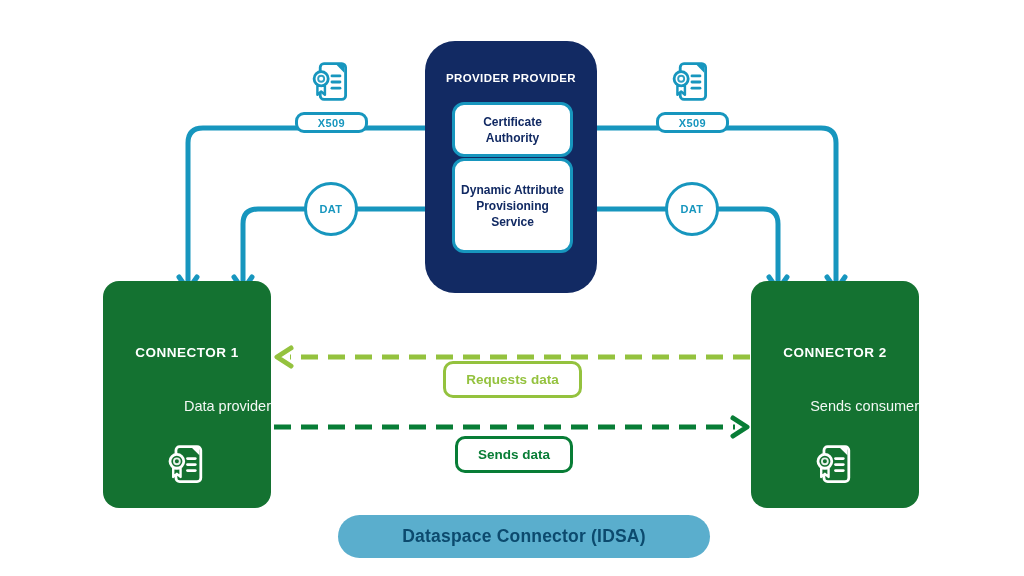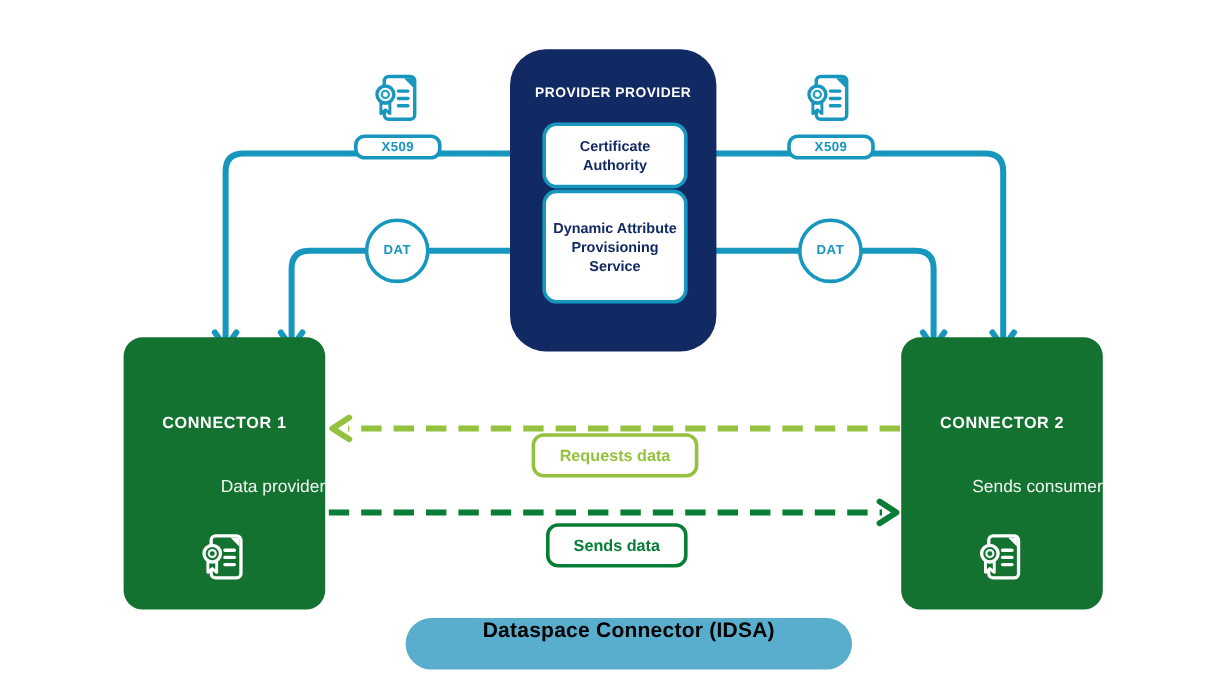--- a/index.html
+++ b/index.html
@@ -69,22 +69,22 @@
   
   .flow-label{position:absolute;background:#fff;border:3px solid;border-radius:10px;z-index:2;
        display:flex;align-items:center;justify-content:center;font-weight:bold;font-size:13.5px;}
   .flow-label.requests{left:443px;top:339px;width:139px;height:37px;
        border-color:var(--light-green);color:var(--light-green);margin-top:22px;}
   .flow-label.sends{left:455px;top:409px;width:118px;height:37px;
        border-color:var(--dark-green);color:var(--dark-green);margin-top:27px;}
 
   
   .banner{position:absolute;left:338px;top:515px;width:372px;height:43px;background:var(--banner-blue);
-       border-radius:22px;z-index:2;display:flex;align-items:flex-start;justify-content:center;
-       color:#000000;font-weight:bold;font-size:17.5px;letter-spacing:.2px;}
+       border-radius:22px;z-index:2;display:flex;align-items:center;justify-content:center;
+       color:#0c4a6e;font-weight:bold;font-size:17.5px;letter-spacing:.2px;}
 
   .defs-holder{position:absolute;width:0;height:0;overflow:hidden;}
 </style>
 </head>
 <body>
 
 <svg class="defs-holder" aria-hidden="true">
   <defs>
     <symbol id="certSym" viewBox="0 0 50 50">
       <rect x="13" y="5" width="27" height="38" rx="4" fill="none" stroke="currentColor" stroke-width="3"></rect>

